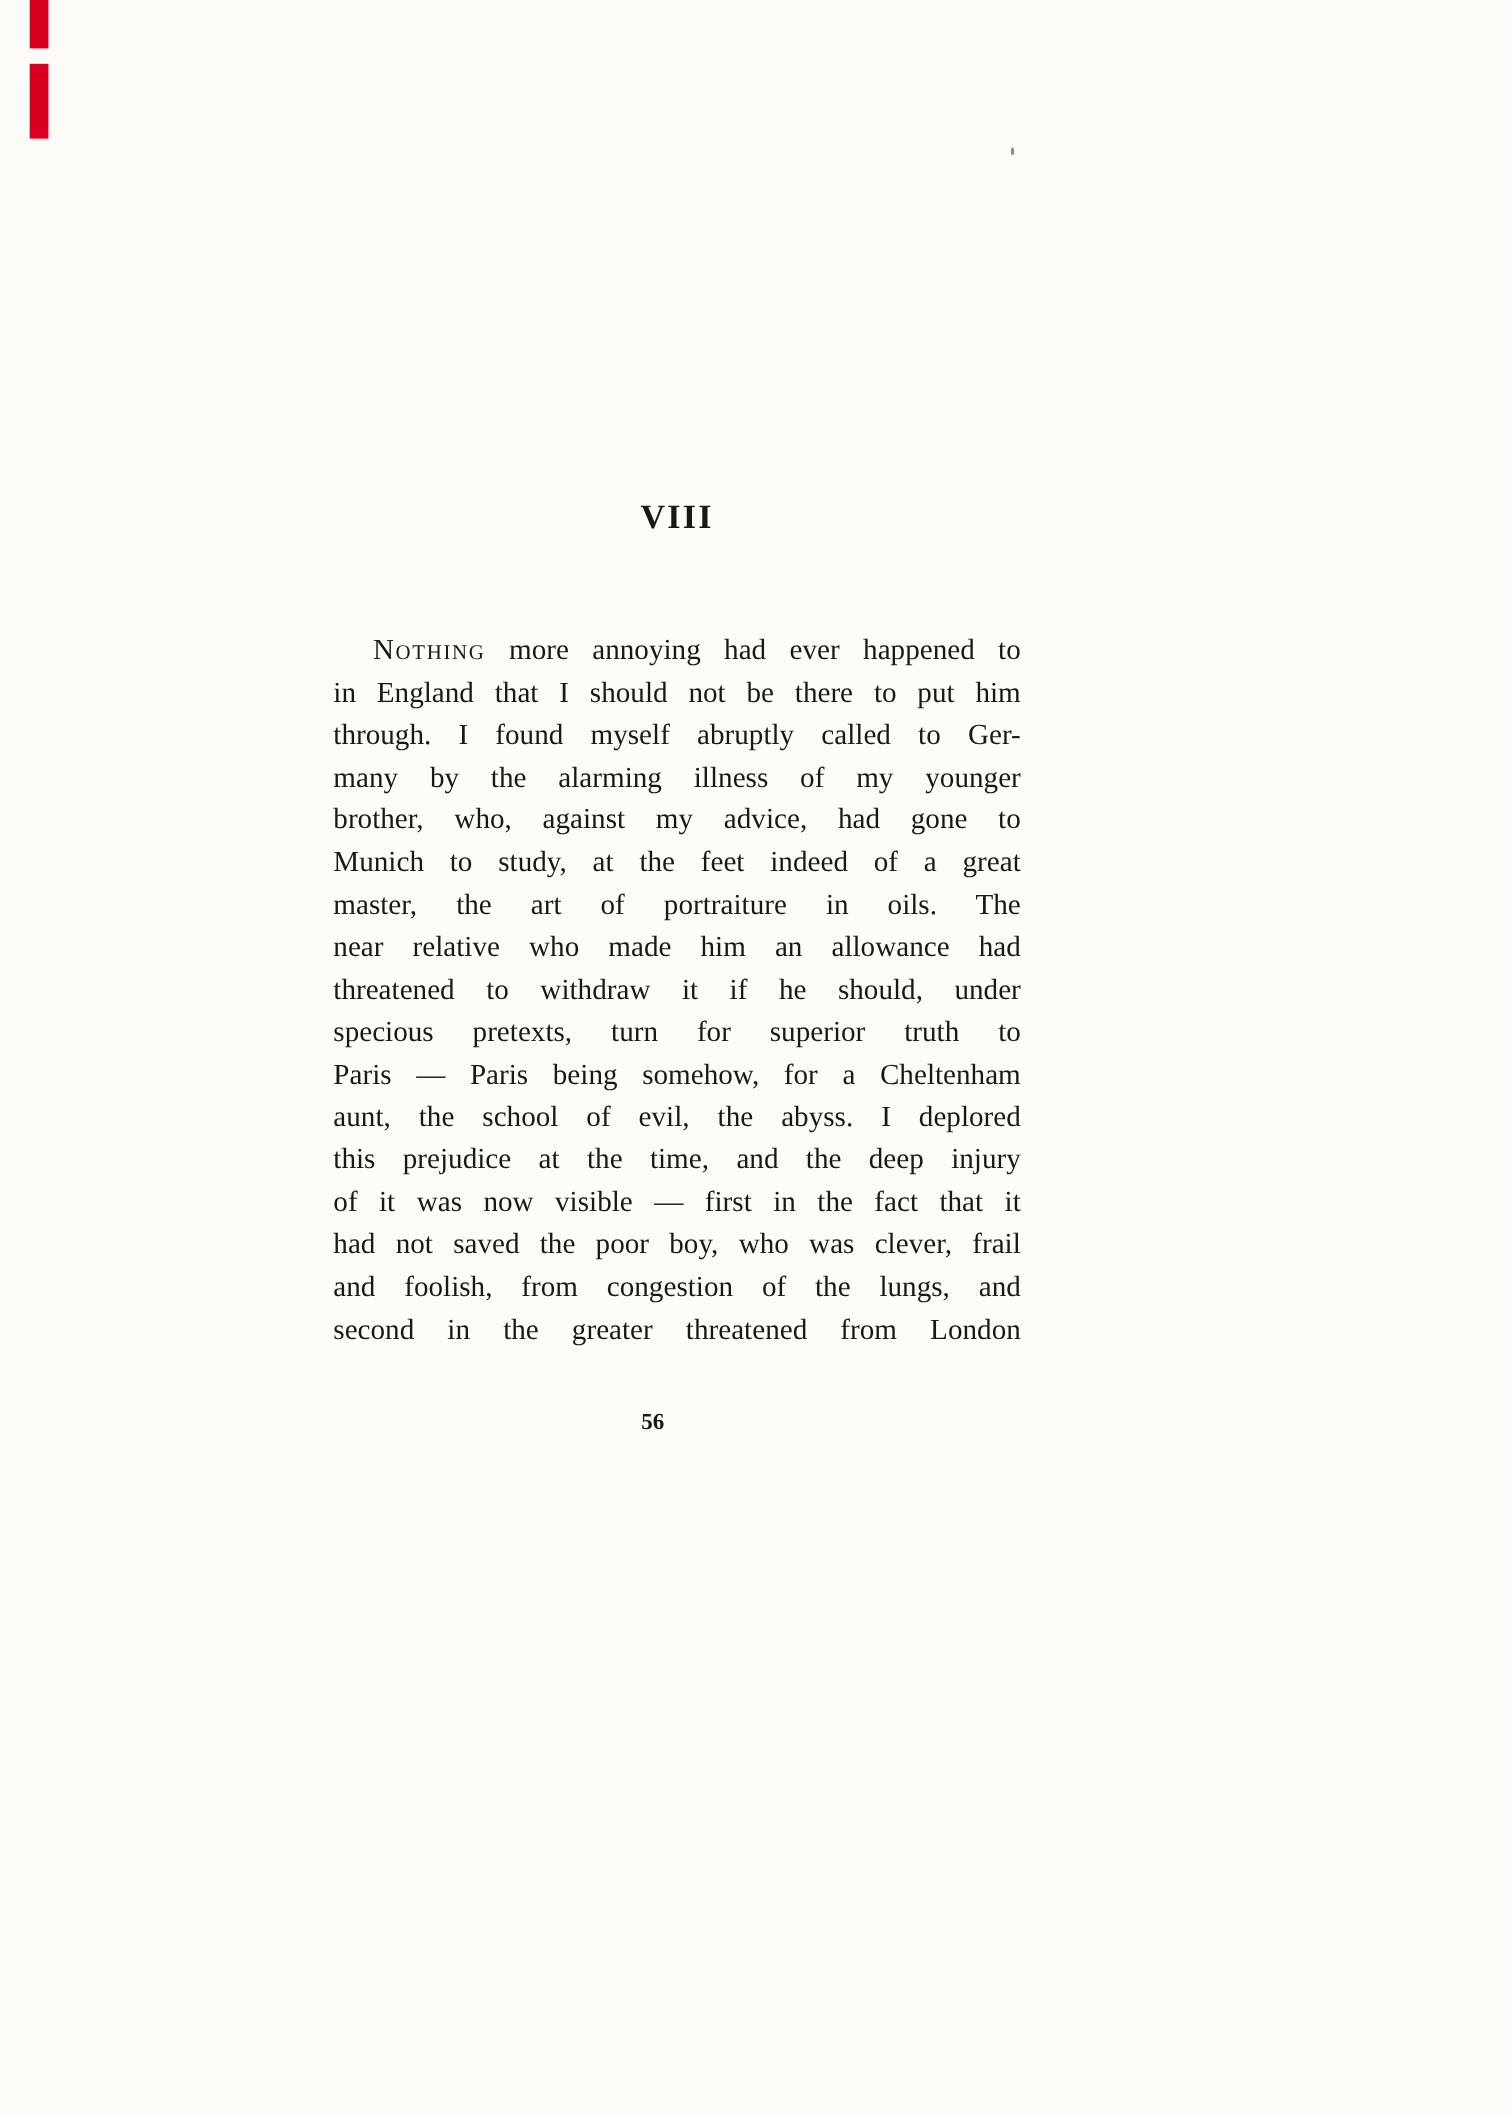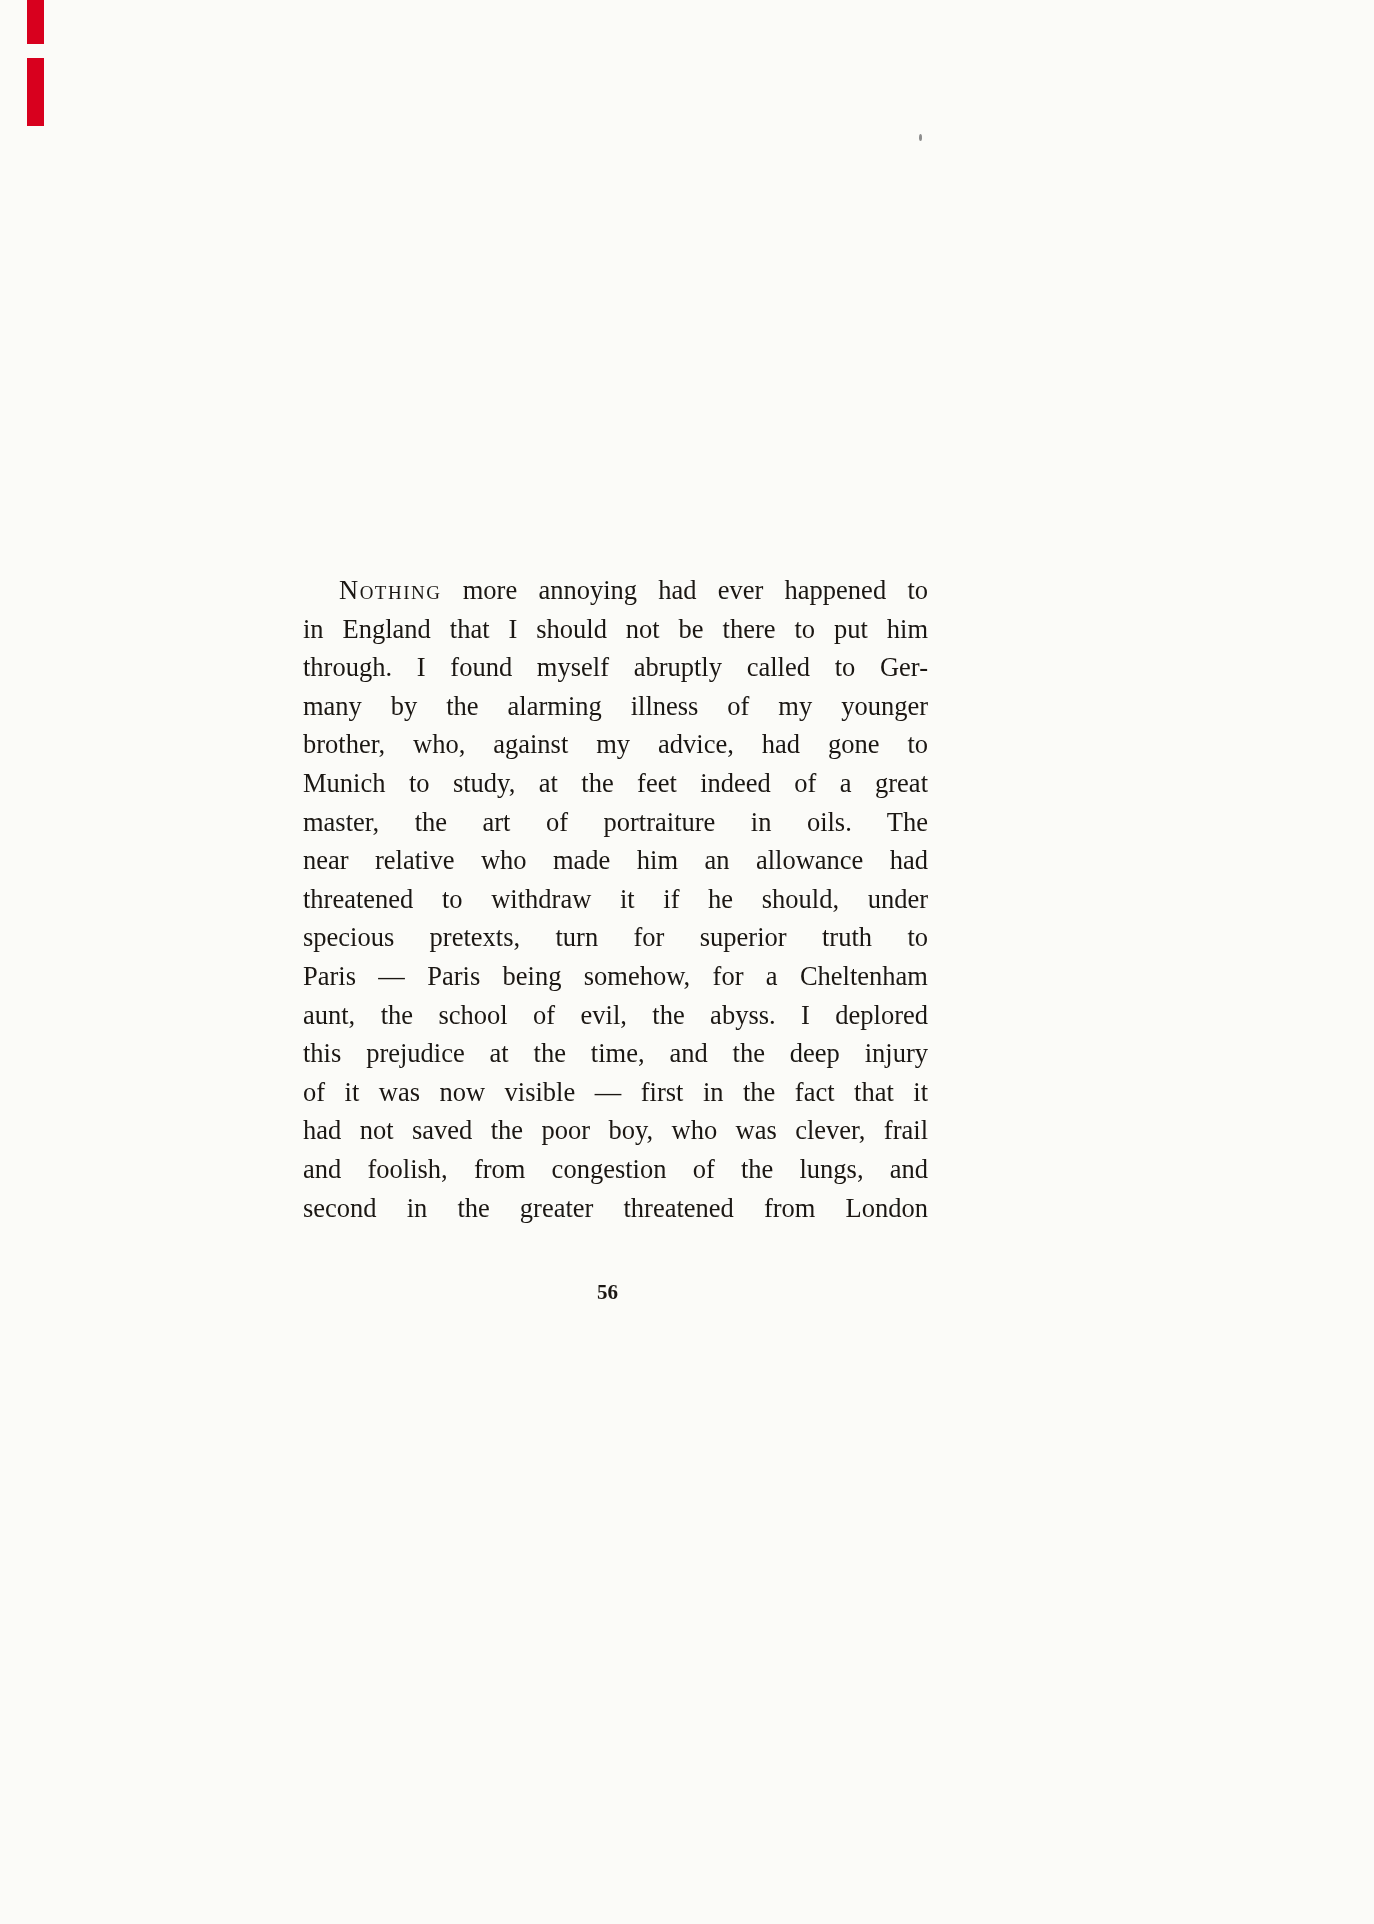--- a/index.html
+++ b/index.html
@@ -65,35 +65,36 @@
     text-indent: 36px;
     margin-top: 40px;
   }
   .lead-smallcaps {
     font-variant: small-caps;
     letter-spacing: 1.5px;
   }
   .page-number {
     position: absolute;
     top: 1280px;
-    left: 295px;
+    left: 281px;
     width: 625px;
     text-align: center;
     font-size: 21px;
     font-weight: 700;
   }
 </style>
 </head>
 <body>
 
 <div class="page">
   <div class="red-strip strip-1" style="background: rgb(216, 0, 30);"></div>
   <div class="red-strip strip-2" style="background: rgb(216, 0, 30);"></div>
   <div class="speck" style="background: rgb(141, 141, 141);"></div>
 
+  <h1 class="chapter-heading">VIII</h1>
 
   <div class="text-block" id="body-lines">
       <div class="line first-line"><span class="lead-smallcaps">Nothing</span><span> more annoying had ever happened to</span></div>
       <div class="line">in England that I should not be there to put him</div>
       <div class="line">through. I found myself abruptly called to Ger-</div>
       <div class="line">many by the alarming illness of my younger</div>
       <div class="line">brother, who, against my advice, had gone to</div>
       <div class="line">Munich to study, at the feet indeed of a great</div>
       <div class="line">master, the art of portraiture in oils. The</div>
       <div class="line">near relative who made him an allowance had</div>

